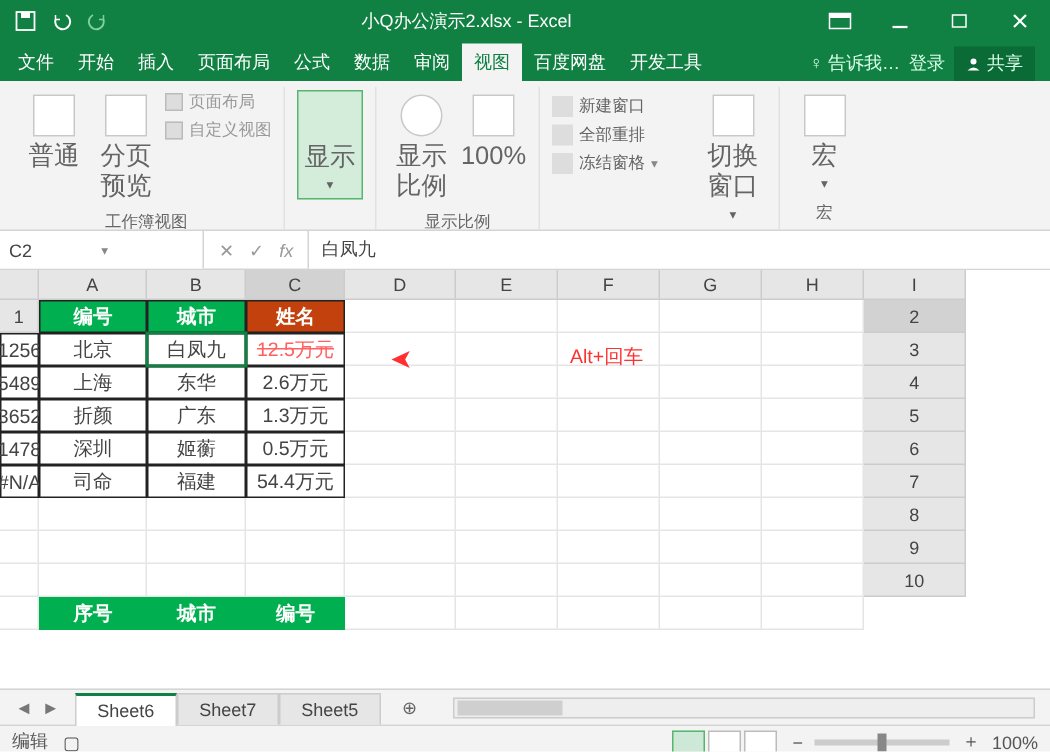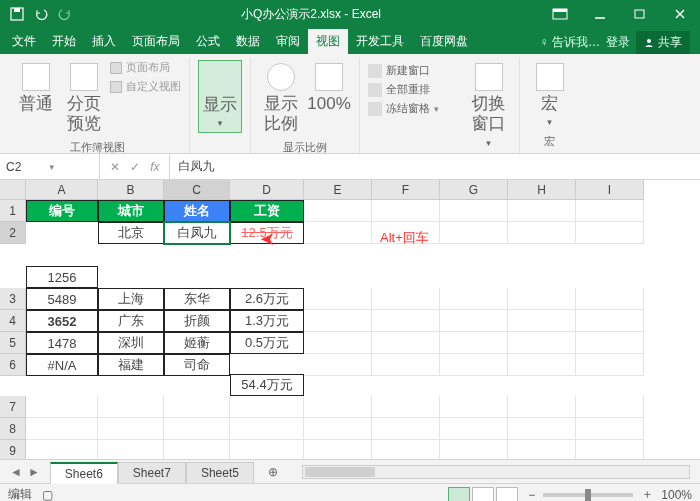--- a/index.html
+++ b/index.html
@@ -28,21 +28,21 @@
 .bigbtn .ico{width:28px;height:28px;border:1px solid #c8c8c8;background:#fff}
 .bigbtn.active{background:#d4edda;border:1px solid #56b56f}
 .bigbtn span{font-size:17px;text-align:center;line-height:1.2}
 .ruler-stack{display:flex;flex-direction:column;gap:4px;font-size:11px;color:#9a9a9a}
 .ruler-stack .row{display:flex;align-items:center;gap:4px}
 .chk{width:12px;height:12px;border:1px solid #bbb;background:#fff}
 .mini{display:flex;align-items:center;gap:4px;color:#646464;font-size:11px;padding:1px 0}
 .mini .ico-s{width:14px;height:14px;background:#ddd}
 
 .fbar{height:26px;border-bottom:1px solid #d4d4d4;display:flex;align-items:stretch}
-.namebox{width:100px;border-right:1px solid #d4d4d4;display:flex;align-items:center;padding:0 6px;background:#fff}
+.namebox{width:136px;border-right:1px solid #d4d4d4;display:flex;align-items:center;padding:0 6px;background:#fff}
 .namebox span{flex:1}
 .fxbtns{display:flex;align-items:center;gap:10px;padding:0 10px;border-right:1px solid #d4d4d4;color:#999}
 .fxbtns .fx{font-style:italic}
 .finput{flex:1;display:flex;align-items:center;padding:0 8px;background:#fff}
 
 .gridwrap{position:relative;height:279px;overflow:hidden;display:flex;flex-direction:column}
 .grid{display:grid;grid-template-columns:26px 72px 66px 66px 74px repeat(5,68px)}
 .colhdr,.rowhdr{background:#e6e6e6;border-right:1px solid #ccc;border-bottom:1px solid #ccc;display:flex;align-items:center;justify-content:center;font-size:12px;height:20px;color:#444}
 .colhdr.sel{background:#d2d2d2}
 .rowhdr{height:22px}
@@ -124,22 +124,22 @@
 
 <div class="menutabs">
   <div class="tab">文件</div>
   <div class="tab">开始</div>
   <div class="tab">插入</div>
   <div class="tab">页面布局</div>
   <div class="tab">公式</div>
   <div class="tab">数据</div>
   <div class="tab">审阅</div>
   <div class="tab active">视图</div>
+  <div class="tab">百度网盘</div>
   <div class="tab">开发工具</div>
-  <div class="tab">百度网盘</div>
   <div class="spacer"></div>
   <div class="right">
     <span>♀ <span>告诉我…</span></span>
     <span>登录</span>
     <span class="share">
         <svg width="10" height="10">
           <circle cx="5" cy="3" r="2" fill="#fff"></circle>
           <path d="M1 9 Q5 5 9 9" fill="#fff"></path>
         </svg>
         <span>共享</span>
@@ -265,72 +265,71 @@
       <div class="colhdr sel">C</div>
       <div class="colhdr">D</div>
       <div class="colhdr">E</div>
       <div class="colhdr">F</div>
       <div class="colhdr">G</div>
       <div class="colhdr">H</div>
       <div class="colhdr">I</div>
       <div class="rowhdr">1</div>
       <div class="cell hdrcell" style="border: 1px solid rgb(34, 34, 34); background: rgb(0, 176, 80); color: rgb(255, 255, 255); font-weight: bold;">编号</div>
       <div class="cell hdrcell" style="border: 1px solid rgb(34, 34, 34); background: rgb(0, 176, 80); color: rgb(255, 255, 255); font-weight: bold;">城市</div>
-      <div class="cell hdrcell" style="border: 1px solid rgb(34, 34, 34); background: #3b82f6; color: rgb(255, 255, 255); font-weight: bold; text-align: right;">姓名</div>
-      <div class="cell hdrcell" style="border: 1px solid rgb(34, 34, 34); background: rgb(0, 176, 80); color: rgb(255, 255, 255); font-weight: bold;">工资</div>
+      <div class="cell hdrcell" style="border: 1px solid rgb(34, 34, 34); background: #c2410c; color: rgb(255, 255, 255); font-weight: bold; text-align: right;">姓名</div>
       <div class="cell"></div>
       <div class="cell"></div>
       <div class="cell"></div>
       <div class="cell"></div>
       <div class="cell"></div>
       <div class="rowhdr sel">2</div>
-      <div class="cell tblcell" style="border: 1px solid rgb(34, 34, 34); margin-top: 44px;">1256</div>
+      <div class="cell tblcell" style="border: 1px solid rgb(34, 34, 34);">1256</div>
       <div class="cell tblcell" style="border: 1px solid rgb(34, 34, 34);">北京</div>
       <div class="cell tblcell sel-cell" style="border: 1px solid rgb(34, 34, 34);">白凤九</div>
       <div class="cell tblcell" style="border: 1px solid rgb(34, 34, 34); color: rgb(255, 96, 96); text-decoration: line-through;">12.5万元</div>
       <div class="cell"></div>
       <div class="cell"></div>
       <div class="cell"></div>
       <div class="cell"></div>
       <div class="cell"></div>
       <div class="rowhdr">3</div>
       <div class="cell tblcell" style="border: 1px solid rgb(34, 34, 34);">5489</div>
       <div class="cell tblcell" style="border: 1px solid rgb(34, 34, 34);">上海</div>
       <div class="cell tblcell" style="border: 1px solid rgb(34, 34, 34);">东华</div>
       <div class="cell tblcell" style="border: 1px solid rgb(34, 34, 34);">2.6万元</div>
       <div class="cell"></div>
       <div class="cell"></div>
       <div class="cell"></div>
       <div class="cell"></div>
       <div class="cell"></div>
       <div class="rowhdr">4</div>
-      <div class="cell tblcell" style="border: 1px solid rgb(34, 34, 34); font-weight: bold;">3652</div>
+      <div class="cell tblcell" style="border: 1px solid rgb(34, 34, 34);">3652</div>
+      <div class="cell tblcell" style="border: 1px solid rgb(34, 34, 34);">折颜</div>
       <div class="cell tblcell" style="border: 1px solid rgb(34, 34, 34);">广东</div>
-      <div class="cell tblcell" style="border: 1px solid rgb(34, 34, 34);">折颜</div>
       <div class="cell tblcell" style="border: 1px solid rgb(34, 34, 34);">1.3万元</div>
       <div class="cell"></div>
       <div class="cell"></div>
       <div class="cell"></div>
       <div class="cell"></div>
       <div class="cell"></div>
       <div class="rowhdr">5</div>
       <div class="cell tblcell" style="border: 1px solid rgb(34, 34, 34);">1478</div>
       <div class="cell tblcell" style="border: 1px solid rgb(34, 34, 34); text-align: center;">深圳</div>
       <div class="cell tblcell" style="border: 1px solid rgb(34, 34, 34);">姬蘅</div>
       <div class="cell tblcell" style="border: 1px solid rgb(34, 34, 34);">0.5万元</div>
       <div class="cell"></div>
       <div class="cell"></div>
       <div class="cell"></div>
       <div class="cell"></div>
       <div class="cell"></div>
       <div class="rowhdr">6</div>
       <div class="cell tblcell" style="border: 1px solid rgb(34, 34, 34);">#N/A</div>
+      <div class="cell tblcell" style="border: 1px solid rgb(34, 34, 34);">司命</div>
       <div class="cell tblcell" style="border: 1px solid rgb(34, 34, 34);">福建</div>
-      <div class="cell tblcell" style="border: 1px solid rgb(34, 34, 34);">司命</div>
-      <div class="cell tblcell" style="border: 1px solid rgb(34, 34, 34); margin-top: 20px;">54.4万元</div>
+      <div class="cell tblcell" style="border: 1px solid rgb(34, 34, 34);">54.4万元</div>
       <div class="cell"></div>
       <div class="cell"></div>
       <div class="cell"></div>
       <div class="cell"></div>
       <div class="cell"></div>
       <div class="rowhdr">7</div>
       <div class="cell"></div>
       <div class="cell"></div>
       <div class="cell"></div>
       <div class="cell"></div>

